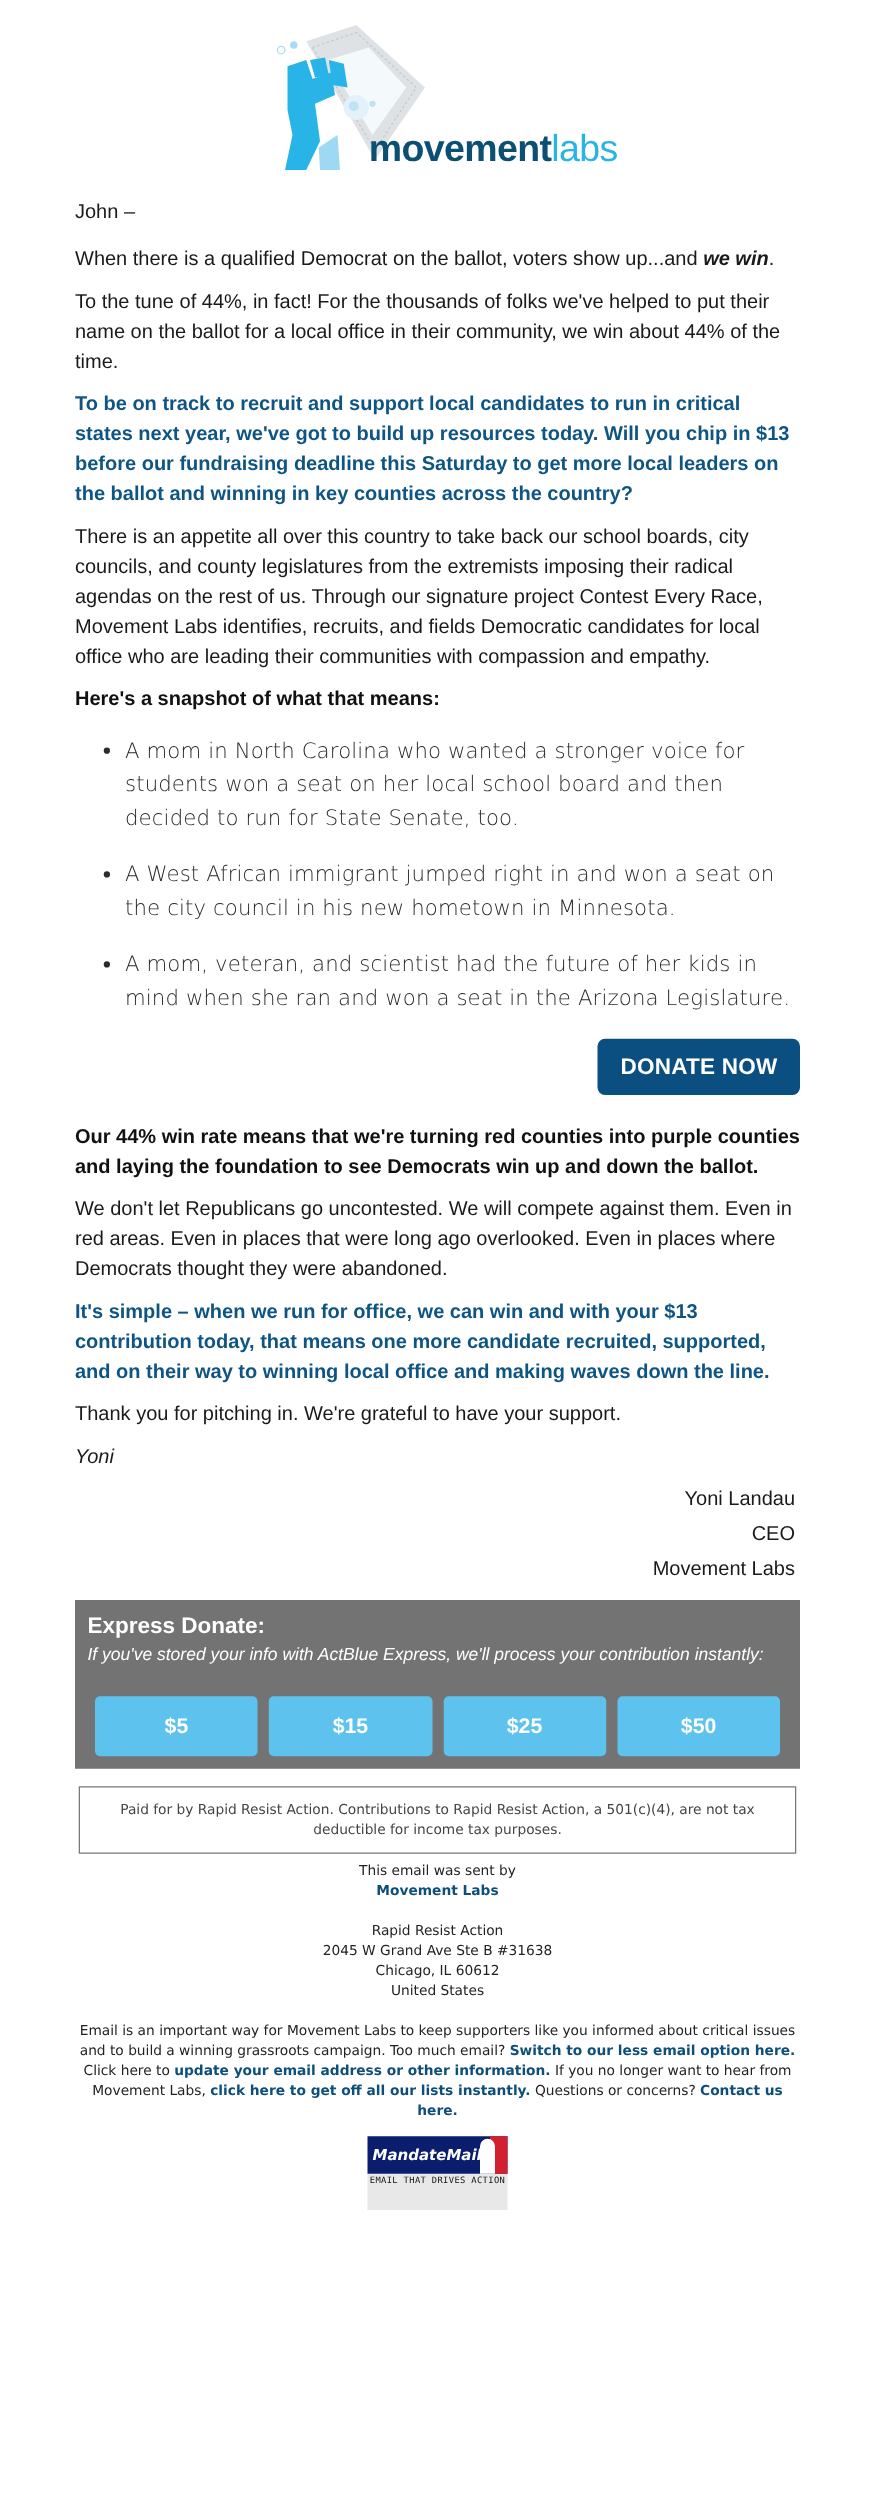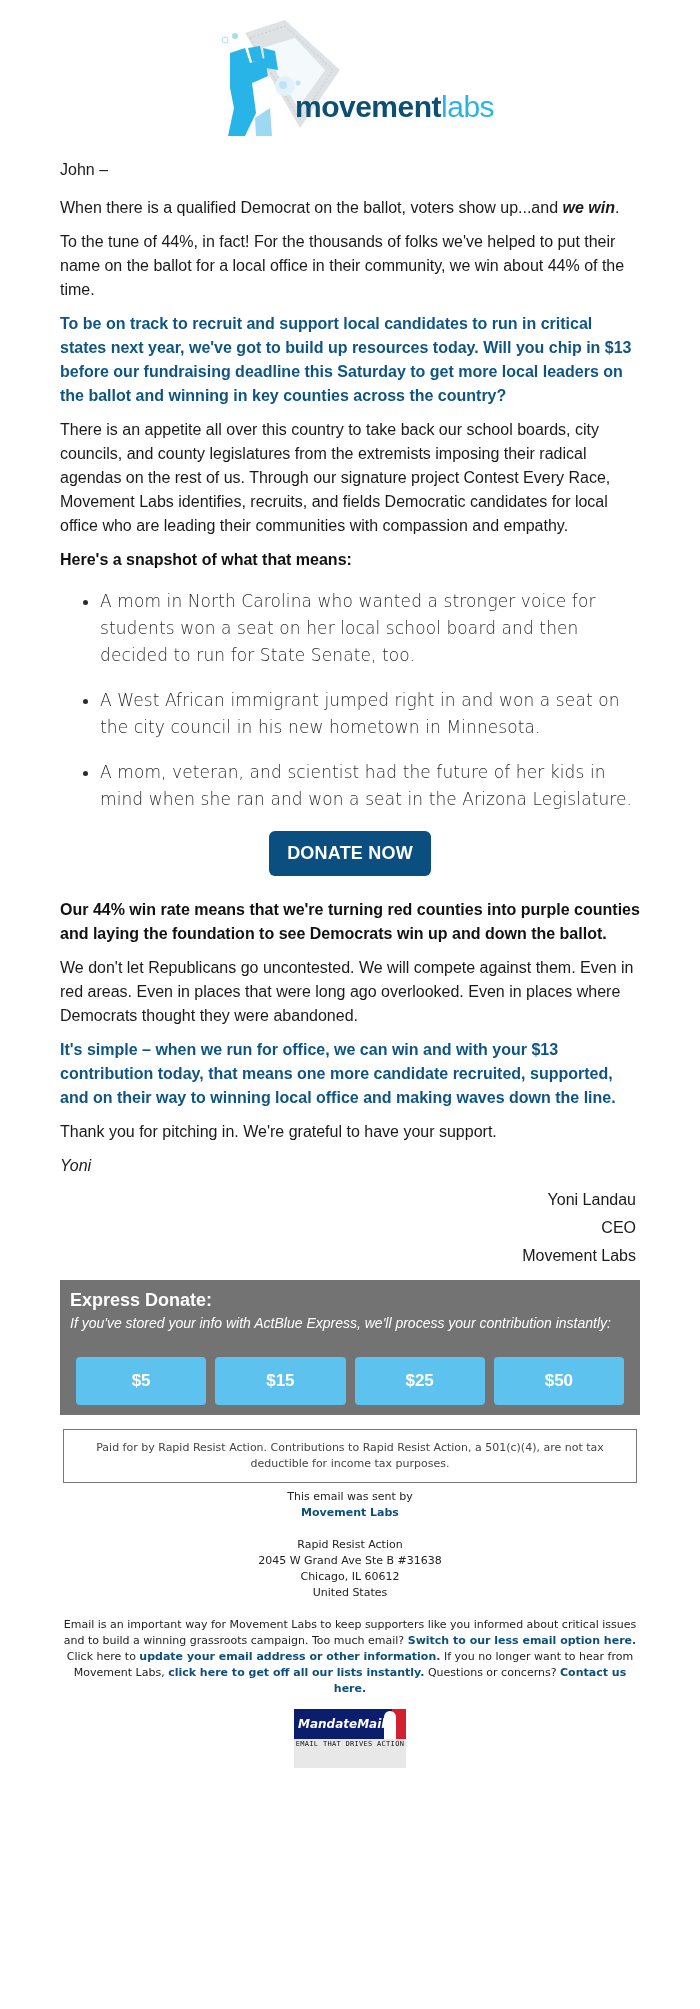--- a/index.html
+++ b/index.html
@@ -6,21 +6,21 @@
   body { width: 700px; height: 2009px; position: relative; overflow: hidden; }
   .wrap { width: 580px; margin: 0 auto; padding-top: 8px; }
   .logo { width: 320px; height: 140px; margin: 0 auto 10px auto; position: relative; }
   .logo svg { display: block; }
   .body-text { font-family: "Liberation Sans", sans-serif; font-size: 16px; line-height: 24px; color: #1a1a1a; }
   .body-text p { margin: 0 0 10px 0; }
   .blue { color: #0e5584; font-weight: bold; }
   .bold { font-weight: bold; color: #111; }
   ul.snap { margin: 16px 0 12px 0; padding-left: 40px; font-family: "DejaVu Sans", sans-serif; font-size: 17px; line-height: 27px; color: #2b2b2b; font-weight: 300; }
   ul.snap li { margin-bottom: 18px; letter-spacing: 0.1px; }
-  .btn-wrap { text-align: center; margin: 14px 0 22px 0; }
+  .btn-wrap { text-align: right; margin: 14px 0 22px 0; }
   .donate-btn { display: inline-block; background: #0a4f7f; color: #ffffff; font-family: "Liberation Sans", sans-serif; font-weight: bold; font-size: 18px; padding: 12px 18px; border-radius: 6px; letter-spacing: 0.2px; cursor: pointer; }
   .sig-name { font-style: italic; margin: 0 0 12px 0; }
   .sig-block p { margin: 4px; text-align: right; }
   .express { background: #737373; border-radius: 0; padding: 10px 10px 10px 10px; margin-top: 12px; }
   .express h3 { margin: 0 0 4px 0; font-family: "Liberation Sans", sans-serif; color: #ffffff; font-size: 18px; font-weight: bold; }
   .express .sub { font-family: "Liberation Sans", sans-serif; font-style: italic; color: #ffffff; font-size: 14px; margin: 0 0 26px 0; }
   .amounts { display: flex; gap: 9px; justify-content: space-between; padding: 0 6px; }
   .amt { flex: 1; background: #5ec2ee; color: #ffffff; text-align: center; font-family: "Liberation Sans", sans-serif; font-weight: bold; font-size: 17px; height: 48px; line-height: 48px; border-radius: 4px; cursor: pointer; }
   .disclaimer { border: 1px solid #777; margin: 14px 3px 0 3px; padding: 10px 4px; text-align: center; font-family: "DejaVu Sans", sans-serif; font-size: 11px; line-height: 16px; color: #444; }
   .footer { text-align: center; font-family: "DejaVu Sans", sans-serif; font-size: 11px; line-height: 16px; color: #222; margin-top: 6px; }
@@ -51,21 +51,21 @@
       <circle cx="45" cy="28" r="3" fill="#a8dcf2"></circle>
       <circle cx="95" cy="78" r="10" fill="#e3f2fa"></circle>
       <circle cx="93" cy="77" r="4" fill="#bfe3f4"></circle>
       <circle cx="108" cy="75" r="2.5" fill="#bfe3f4"></circle>
 
       <polygon points="40,45 55,40 60,55 75,50 78,68 62,75 66,105 55,128 38,128 44,100 40,80" fill="#28b4e6"></polygon>
       <polygon points="58,40 70,38 73,52 62,54" fill="#28b4e6"></polygon>
       <polygon points="73,40 85,43 88,62 76,60" fill="#28b4e6"></polygon>
       <polygon points="65,110 80,100 82,128 66,128" fill="#9dd9f2"></polygon>
     </svg>
-    <div style="position:absolute; left:105px; top:82px; font-family:'Liberation Sans',sans-serif; font-size:30px; font-weight:bold; letter-spacing:-0.5px;">
+    <div style="position:absolute; left:105px; top:95px; font-family:'Liberation Sans',sans-serif; font-size:30px; font-weight:bold; letter-spacing:-0.5px;">
       <span style="color:#0b4f73;">movement</span><span style="color:#29b4e6; font-weight:normal;">labs</span>
     </div>
   </div>
 
   <div class="body-text">
     <p style="margin-bottom:14px;">John –</p>
     <p>
       <span>When there is a qualified Democrat on the ballot, voters show up...and </span><b><i>we win</i></b><span>.</span>
     </p>
     <p>To the tune of 44%, in fact! For the thousands of folks we've helped to put their name on the ballot for a local office in their community, we win about 44% of the time.</p>

